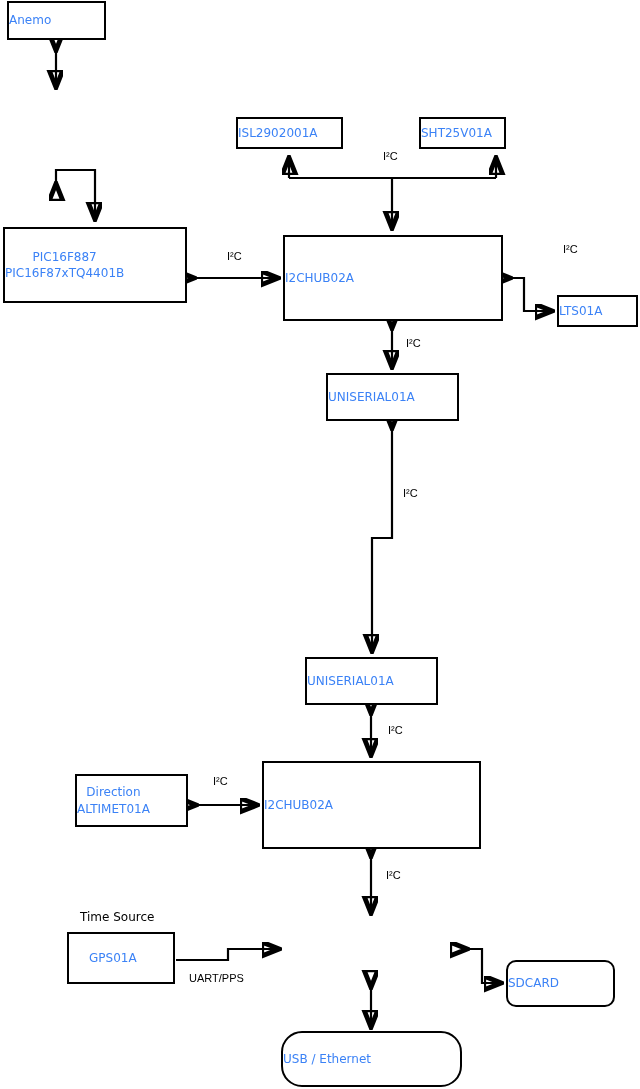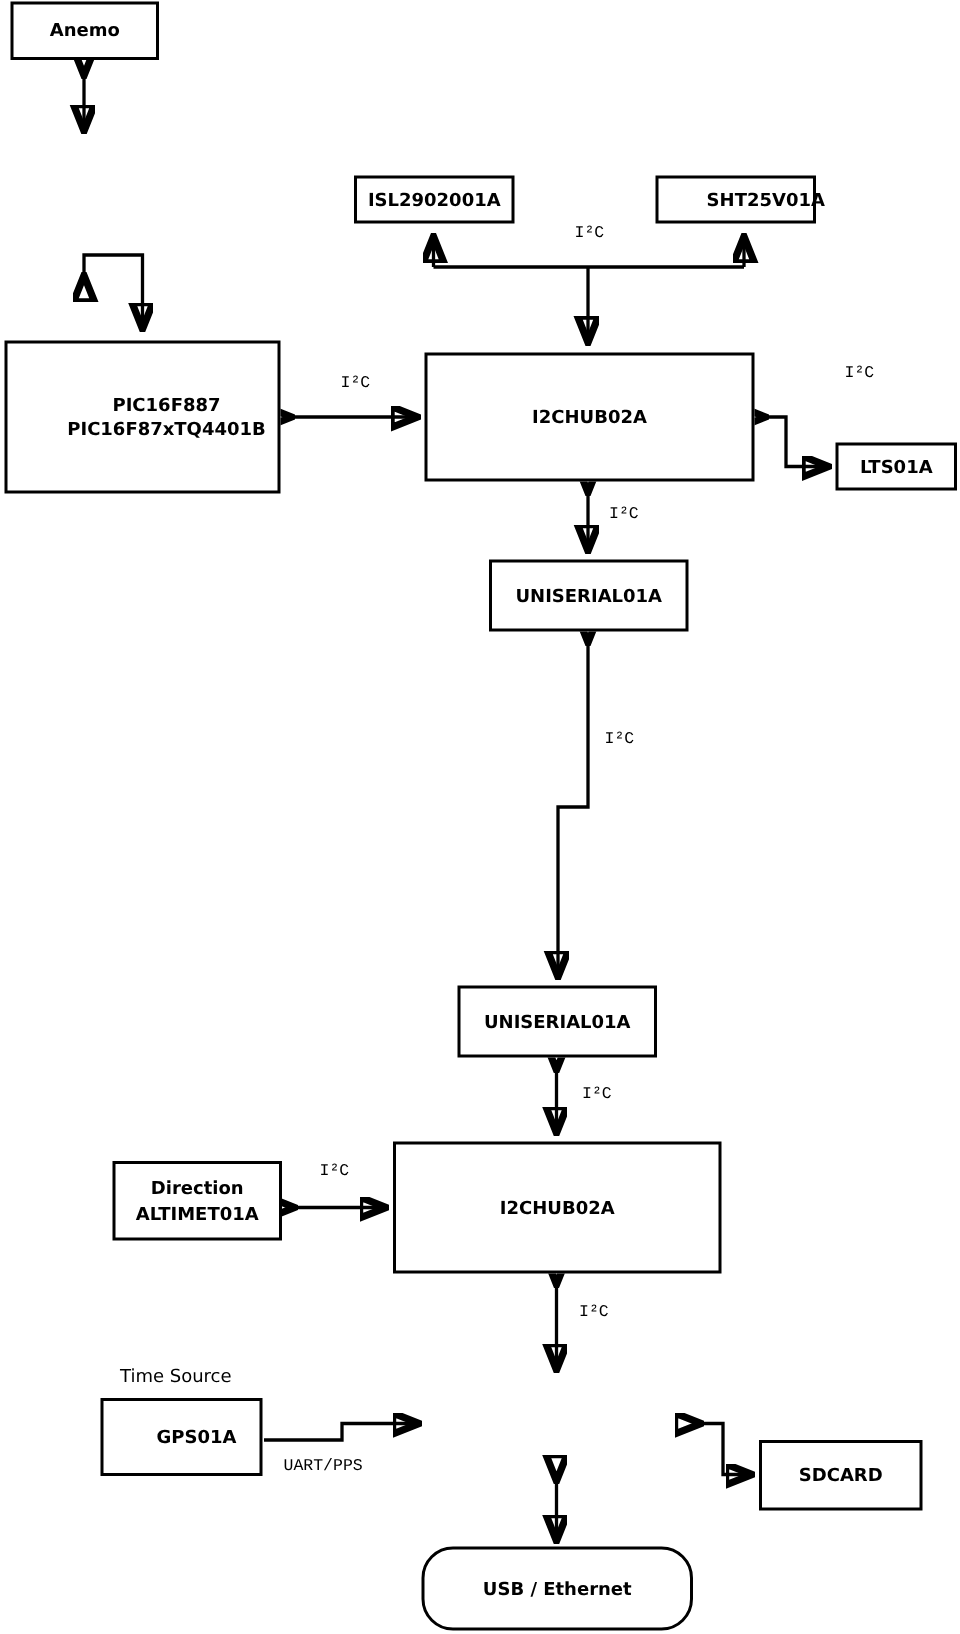--- a/index.html
+++ b/index.html
@@ -24,36 +24,34 @@
     width: 640px;
     height: 1089px;
   }
   .node {
     position: absolute;
     box-sizing: border-box;
     border: 2px solid #000000;
     background: #ffffff;
     display: flex;
     align-items: center;
-    justify-content: center;
     text-align: center;
     font-family: "DejaVu Sans", sans-serif;
     font-size: 12px;
-    color: #000000;
+    color: #3b82f6;
     line-height: 1.35;
     z-index: 3;
-    font-weight: bold;
   }
   .node .label {
     white-space: pre-line;
     display: block;
   }
   .edge-label {
     position: absolute;
-    font-family: Liberation Mono, monospace;
+    font-family: Liberation Sans, sans-serif;
     font-size: 11px;
     color: #000000;
     background: transparent;
     white-space: nowrap;
     z-index: 4;
   }
   .free-label {
     position: absolute;
     font-family: "DejaVu Sans", sans-serif;
     font-size: 12px;
@@ -107,30 +105,30 @@
     <path d="M466,949 L482,949 L482,983 L500,983" marker-start="url(#arrow)" marker-end="url(#arrow)"></path>
 
     <line x1="371" y1="986" x2="371" y2="1026" marker-start="url(#arrow)" marker-end="url(#arrow)"></line>
   </svg>
 
   <div class="node" style="left:7px; top:1px; width:99px; height:39px;">
     <span class="label">Anemo</span>
   </div>
 
 
-  <div class="node" style="left:3px; top:227px; width:184px; height:102px;padding-left:32px;">
+  <div class="node" style="left:3px; top:227px; width:184px; height:76px;">
     <span class="label">PIC16F887
 PIC16F87xTQ4401B</span>
   </div>
 
   <div class="node" style="left:236px; top:117px; width:107px; height:32px;">
     <span class="label">ISL2902001A</span>
   </div>
 
-  <div class="node" style="left:437px; top:117px; width:107px; height:32px;padding-left:40px;">
+  <div class="node" style="left:419px; top:117px; width:87px; height:32px;">
     <span class="label">SHT25V01A</span>
   </div>
 
   <div class="node" style="left:283px; top:235px; width:220px; height:86px;">
     <span class="label">I2CHUB02A</span>
   </div>
 
   <div class="node" style="left:557px; top:295px; width:81px; height:32px;">
     <span class="label">LTS01A</span>
   </div>
@@ -150,21 +148,21 @@
   <div class="node" style="left:75px; top:774px; width:113px; height:53px;">
     <span class="label">Direction
 ALTIMET01A</span>
   </div>
 
   <div class="node" style="left:67px; top:932px; width:108px; height:52px;padding-left:20px;">
     <span class="label">GPS01A</span>
   </div>
 
 
-  <div class="node" style="left:506px; top:960px; width:109px; height:47px;">
+  <div class="node" style="left:506px; top:960px; width:109px; height:47px;border-radius:10px;">
     <span class="label">SDCARD</span>
   </div>
 
   <div class="node" style="left:281px; top:1031px; width:181px; height:56px;border-radius:21px;">
     <span class="label">USB / Ethernet</span>
   </div>
 
   <div class="edge-label" style="left:383px; top:150px;">I²C</div>
 
   <div class="edge-label" style="left:227px; top:250px;">I²C</div>

